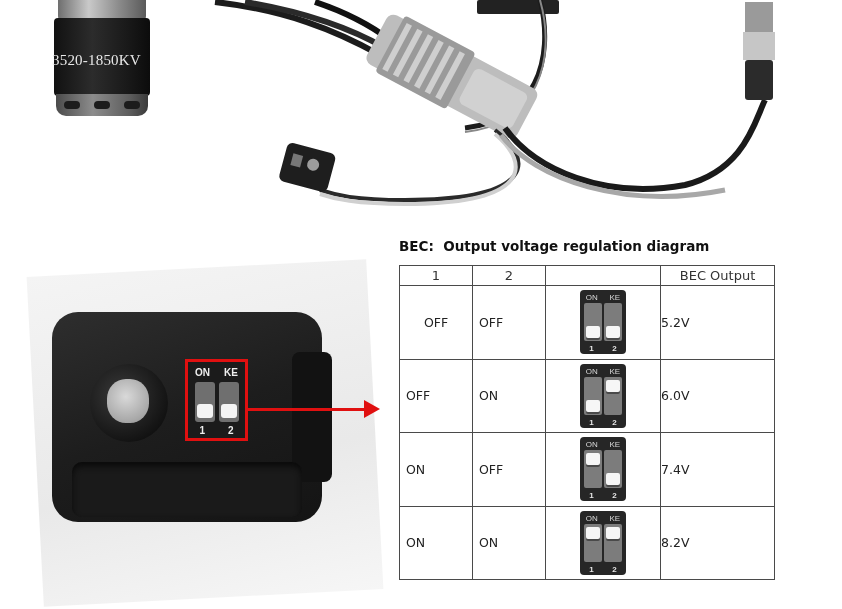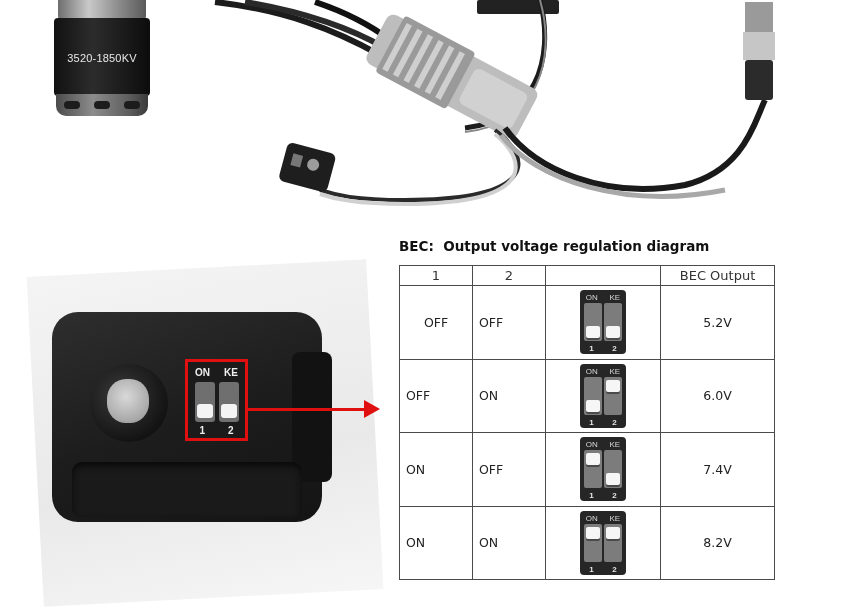--- a/index.html
+++ b/index.html
@@ -5,22 +5,22 @@
   * { box-sizing: border-box; margin: 0; padding: 0; }
   html, body { width: 842px; height: 609px; background: #ffffff; overflow: hidden; }
   body { position: relative; font-family: "DejaVu Sans", sans-serif; color: #1a1a1a; }
 
   
   .motor { position: absolute; left: 52px; top: 0; width: 100px; height: 124px; }
   .motor .top-ring { position: absolute; left: 6px; top: 0; width: 88px; height: 20px;
     background: linear-gradient(90deg,#6e6e6e,#c9c9c9 35%,#8a8a8a 70%,#5a5a5a); border-radius: 0 0 4px 4px; }
   .motor .can { position: absolute; left: 2px; top: 18px; width: 96px; height: 78px;
     background: linear-gradient(90deg,#111 0%,#2c2c2c 40%,#1a1a1a 75%,#0c0c0c 100%); border-radius: 4px; }
-  .motor .label { position: absolute; left: 0; width: 100%; top: 52px; text-align: center;
-    color: #e8e8e8; font-family: Liberation Sans, sans-serif; font-size: 11px; letter-spacing: 0.2px; }
+  .motor .label { position: absolute; left: 0; width: 100%; top: 52px; text-align: left;
+    color: #e8e8e8; font-family: Liberation Serif, serif; font-size: 15px; letter-spacing: 0.2px; }
   .motor .base { position: absolute; left: 4px; top: 94px; width: 92px; height: 22px;
     background: linear-gradient(90deg,#4b4b4b,#8c8c8c 40%,#5d5d5d 80%,#3a3a3a); border-radius: 0 0 10px 10px; }
   .motor .base .hole { position: absolute; top: 7px; width: 16px; height: 8px; background: #1c1c1c; border-radius: 4px; }
 
   
   .esc-photo { position: absolute; left: 205px; top: 0; width: 615px; height: 220px; }
 
   
   .switch-photo { position: absolute; left: 35px; top: 268px; width: 340px; height: 330px;
     background: linear-gradient(170deg,#f4f4f4 0%,#e9e9e9 60%,#f6f6f6 100%); transform: rotate(-3deg); }
@@ -53,21 +53,21 @@
 
   table.bec { position: absolute; left: 399px; top: 265px; border-collapse: collapse;
     font-family: "DejaVu Sans", sans-serif; font-size: 12.5px; color: #222; }
   table.bec td, table.bec th { border: 1.5px solid #4a4a4a; }
   table.bec th { font-weight: normal; height: 20px; text-align: center; font-size: 13px; color: #333; }
   table.bec td { height: 73.5px; }
   .c1 { width: 73px; } .c2 { width: 73px; } .c3 { width: 115px; } .c4 { width: 114px; }
   td.s1 { text-align: left; padding-left: 6px; }
   td.s1.center { text-align: center; padding-left: 0; }
   td.s2 { text-align: left; padding-left: 6px; }
-  td.out { text-align: center; }
+  td.out { text-align: left; }
   td.dip-cell { position: relative; }
 
   .dip { position: relative; margin: 0 auto; width: 46px; height: 64px; background: #262626; border-radius: 4px; }
   .dip .hdr { position: absolute; top: 3px; left: 0; width: 100%; display: flex; justify-content: space-around;
     color: #d8d8d8; font-size: 8px; font-family: "Liberation Sans", sans-serif; }
   .dip .slot { position: absolute; top: 13px; width: 18px; height: 38px; background: #7c7c7c; border-radius: 2px; }
   .dip .slot.l { left: 4px; } .dip .slot.r { right: 4px; }
   .dip .knob { position: absolute; left: 2px; width: 14px; height: 12px; background: #f6f6f6; border-radius: 2px; box-shadow: 0 2px 0 #4a4a4a; }
   .dip .knob.down { top: 23px; }
   .dip .knob.up { top: 3px; }

